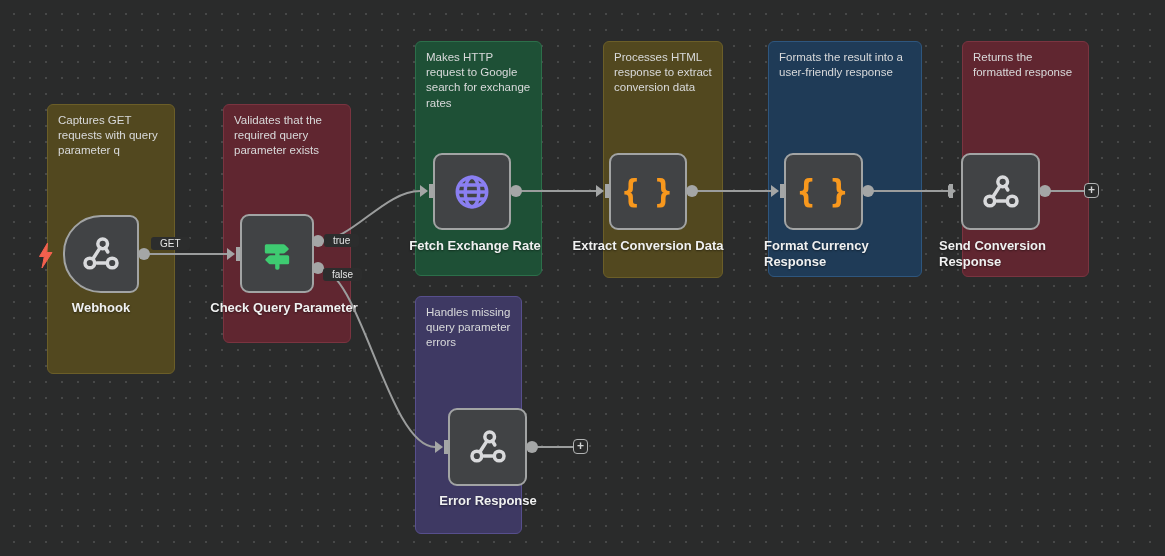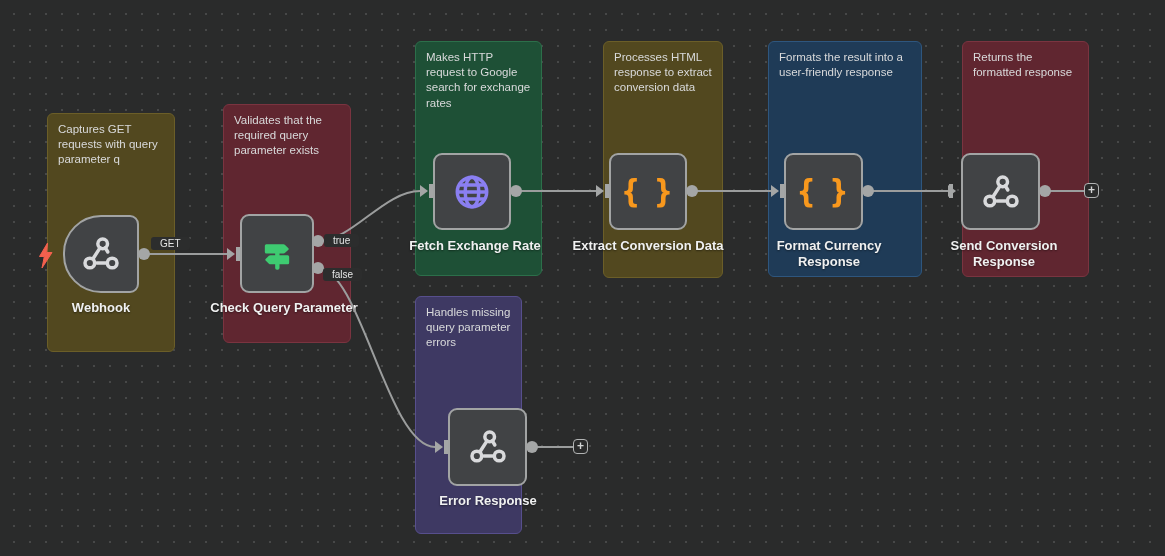--- a/index.html
+++ b/index.html
@@ -21,21 +21,21 @@
   .group-green{background:#1e5036;border:1px solid #2c6f4a;}
   .group-blue{background:#1f3b57;border:1px solid #2e567e;}
   .group-purple{background:#3e3963;border:1px solid #574f8d;}
   .node{
     position:absolute;background:#414345;border:2px solid #a2a4a4;
     border-radius:9px;z-index:3;display:flex;align-items:center;justify-content:center;
   }
   .node-trigger{border-radius:38px 9px 9px 38px;}
   .node-title{
     position:absolute;transform:translateX(-50%);z-index:3;
-    font-size:13px;font-weight:bold;color:#f0f1f1;text-align:center;
+    font-size:13px;font-weight:bold;color:#f0f1f1;text-align:left;
     line-height:1.25;text-shadow:0 1px 2px rgba(0,0,0,.45);
   }
   .nowrap{white-space:nowrap;}
   .w130{width:130px;}
   .conn-svg{position:absolute;left:0;top:0;z-index:4;}
   .conn-label{
     position:absolute;z-index:5;font-size:10px;color:#e4e5e5;
     background:#2c2d2d;border-radius:3px;padding:0 9px;line-height:13px;
   }
   .plus-btn{
@@ -48,21 +48,21 @@
     font-family:"DejaVu Sans",sans-serif;font-weight:bold;font-size:27px;
     color:#f8981d;letter-spacing:2px;transform:scaleY(1.15);
   }
   .bolt{position:absolute;z-index:5;}
 </style>
 </head>
 <body>
 
 <div id="canvas">
 
-  <div class="group group-olive" style="left:47px;top:113px;width:128px;height:239px;text-decoration:underline;">
+  <div class="group group-olive" style="left:47px;top:104px;width:128px;height:270px;text-decoration:underline;">
     <div class="desc">Captures GET requests with query parameter q</div>
   </div>
   <div class="group group-red" style="left:223px;top:104px;width:128px;height:239px;">
     <div class="desc">Validates that the required query parameter exists</div>
   </div>
   <div class="group group-green" style="left:415px;top:41px;width:127px;height:235px;">
     <div class="desc">Makes HTTP request to Google search for exchange rates</div>
   </div>
   <div class="group group-olive" style="left:591px;top:41px;width:120px;height:237px;margin-left:12px;">
     <div class="desc">Processes HTML response to extract conversion data</div>

